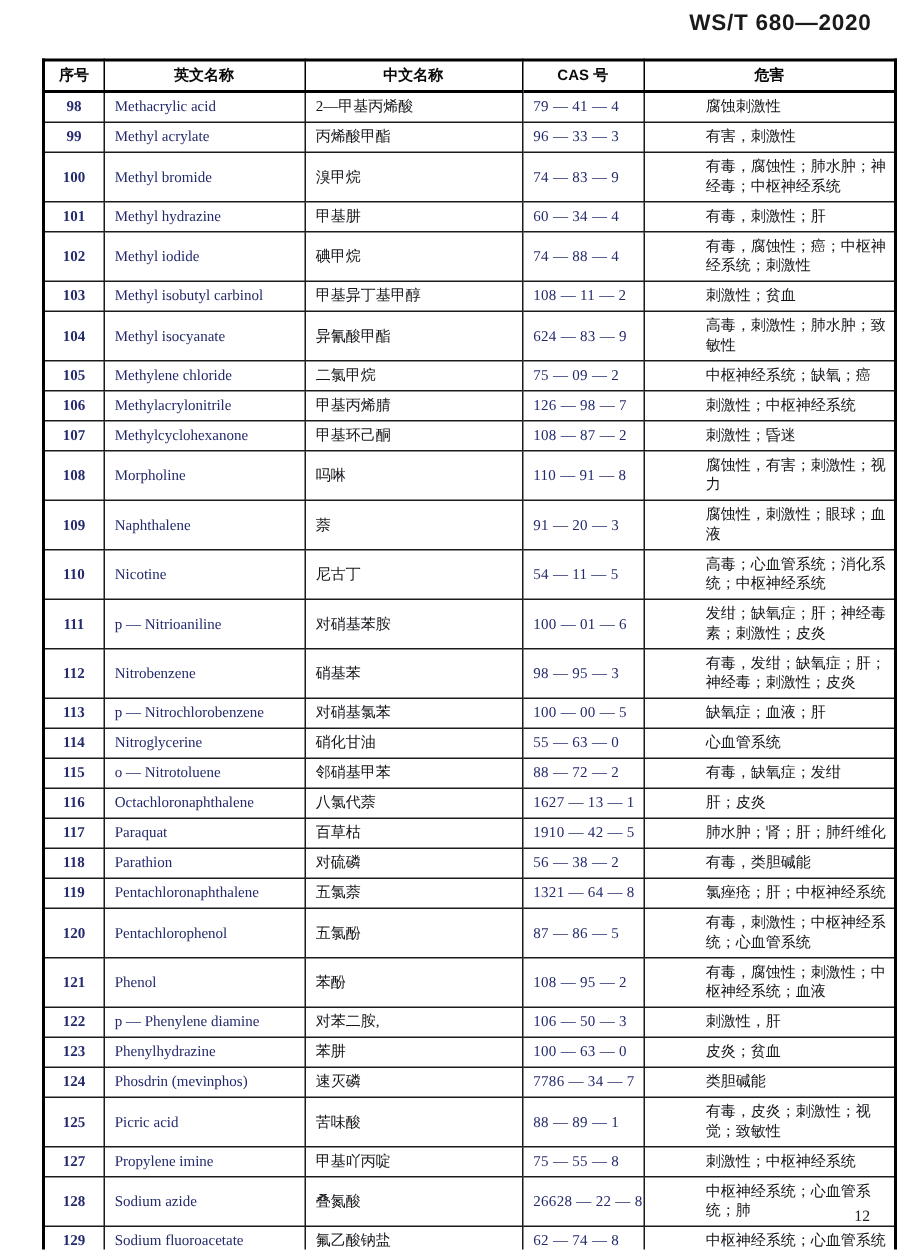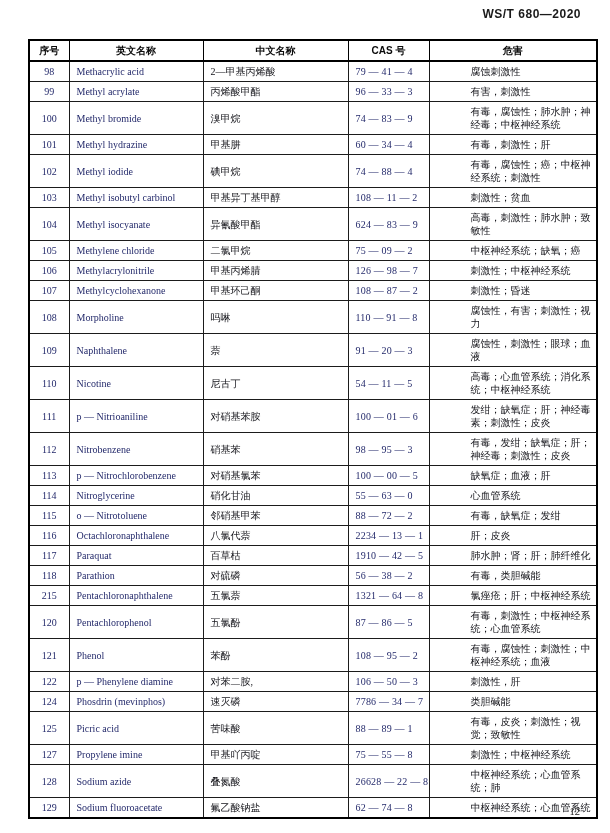--- a/index.html
+++ b/index.html
@@ -13,21 +13,21 @@
     position: relative;
     font-family: "Liberation Serif", "DejaVu Serif", serif;
     overflow: hidden;
   }
   .doc-code {
     position: absolute;
     top: 7px;
     right: 29px;
     font-family: "Liberation Sans", "DejaVu Sans", sans-serif;
     font-weight: bold;
-    font-size: 12px;
+    font-size: 15px;
     letter-spacing: 0.5px;
     color: #1a1a1a;
   }
   table.hazard-table {
     position: absolute;
     top: 39px;
     left: 28px;
     width: 568px;
     border-collapse: collapse;
     table-layout: fixed;
@@ -49,20 +49,21 @@
     line-height: 13px;
     padding: 3px 5px;
     border: 1px solid #1b1b1b;
     vertical-align: middle;
     word-break: break-all;
   }
   td.col-no {
     text-align: center;
     color: #242a6b;
     padding: 3px 2px;
+    font-weight: bold;
   }
   td.col-en {
     color: #242a6b;
     padding-left: 7px;
     margin-left: 12px;
   }
   td.col-zh {
     color: #14141a;
     padding-left: 7px;
     margin-left: 31px;
@@ -231,39 +232,39 @@
     <td class="col-no">115</td>
     <td class="col-en">o — Nitrotoluene</td>
     <td class="col-zh">邻硝基甲苯</td>
     <td class="col-cas">88 — 72 — 2</td>
     <td class="col-hz">有毒，缺氧症；发绀</td>
   </tr>
       <tr>
     <td class="col-no">116</td>
     <td class="col-en">Octachloronaphthalene</td>
     <td class="col-zh">八氯代萘</td>
-    <td class="col-cas">2234 — 13 — 1</td>
+    <td class="col-cas">1627 — 13 — 1</td>
     <td class="col-hz">肝；皮炎</td>
   </tr>
       <tr>
     <td class="col-no">117</td>
     <td class="col-en">Paraquat</td>
     <td class="col-zh">百草枯</td>
     <td class="col-cas">1910 — 42 — 5</td>
     <td class="col-hz">肺水肿；肾；肝；肺纤维化</td>
   </tr>
       <tr>
     <td class="col-no">118</td>
     <td class="col-en">Parathion</td>
     <td class="col-zh">对硫磷</td>
     <td class="col-cas">56 — 38 — 2</td>
     <td class="col-hz">有毒，类胆碱能</td>
   </tr>
       <tr>
-    <td class="col-no">215</td>
+    <td class="col-no">119</td>
     <td class="col-en">Pentachloronaphthalene</td>
     <td class="col-zh">五氯萘</td>
     <td class="col-cas">1321 — 64 — 8</td>
     <td class="col-hz">氯痤疮；肝；中枢神经系统</td>
   </tr>
       <tr>
     <td class="col-no">120</td>
     <td class="col-en">Pentachlorophenol</td>
     <td class="col-zh">五氯酚</td>
     <td class="col-cas">87 — 86 — 5</td>
@@ -275,20 +276,27 @@
     <td class="col-zh">苯酚</td>
     <td class="col-cas">108 — 95 — 2</td>
     <td class="col-hz">有毒，腐蚀性；刺激性；中枢神经系统；血液</td>
   </tr>
       <tr>
     <td class="col-no">122</td>
     <td class="col-en">p — Phenylene diamine</td>
     <td class="col-zh">对苯二胺,</td>
     <td class="col-cas">106 — 50 — 3</td>
     <td class="col-hz">刺激性，肝</td>
+  </tr>
+      <tr>
+    <td class="col-no">123</td>
+    <td class="col-en">Phenylhydrazine</td>
+    <td class="col-zh">苯肼</td>
+    <td class="col-cas">100 — 63 — 0</td>
+    <td class="col-hz">皮炎；贫血</td>
   </tr>
       <tr>
     <td class="col-no">124</td>
     <td class="col-en">Phosdrin (mevinphos)</td>
     <td class="col-zh">速灭磷</td>
     <td class="col-cas">7786 — 34 — 7</td>
     <td class="col-hz">类胆碱能</td>
   </tr>
       <tr>
     <td class="col-no">125</td>

